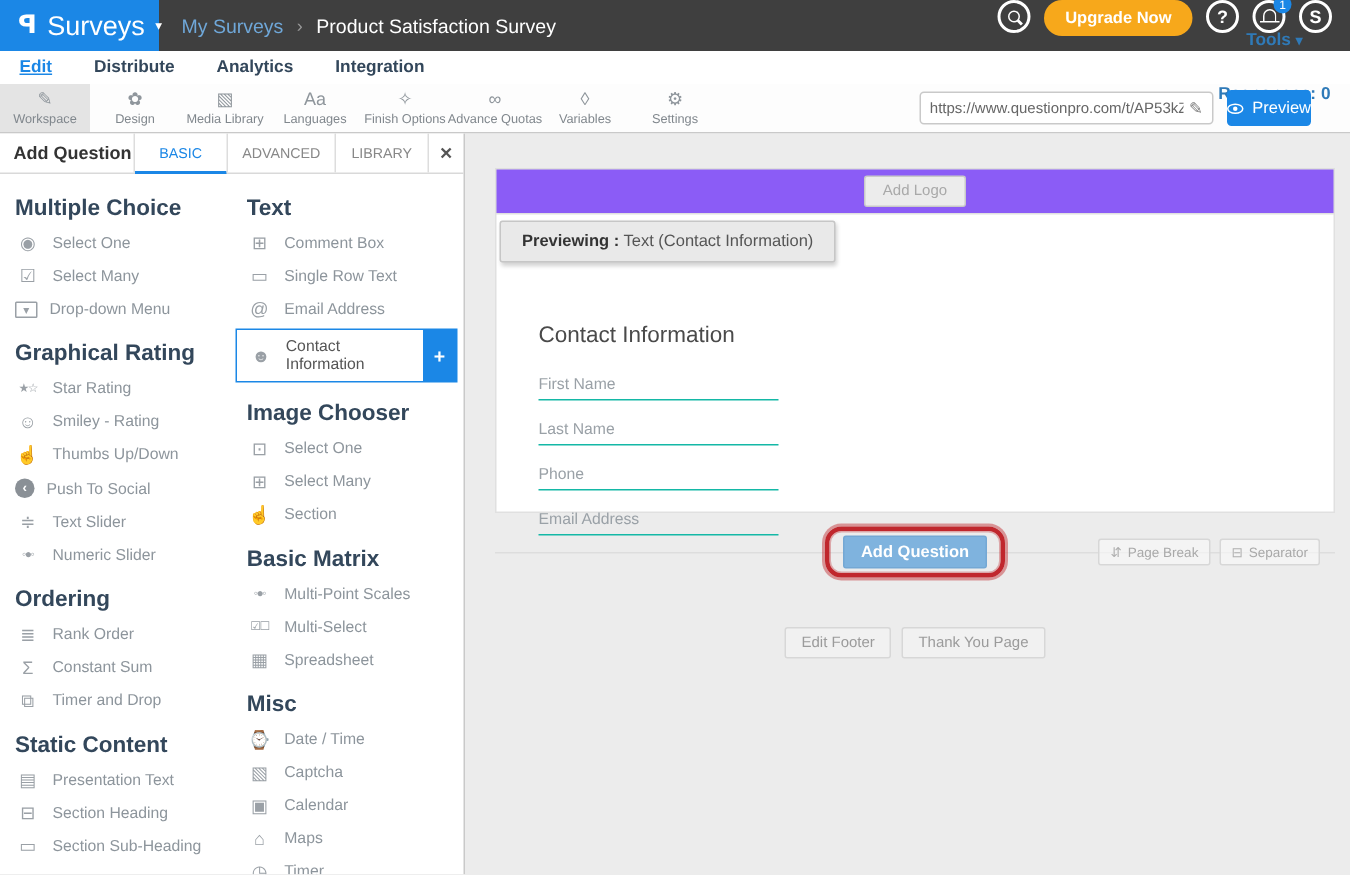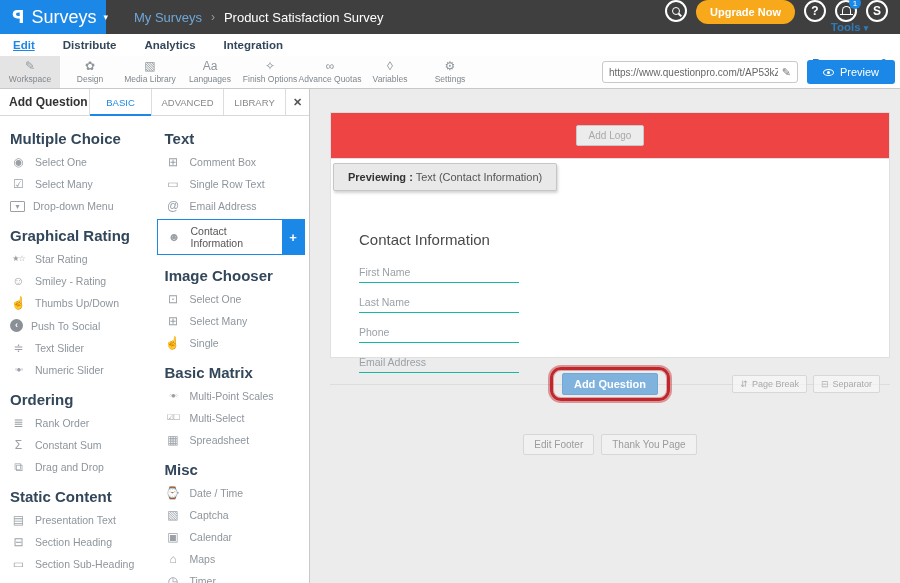--- a/index.html
+++ b/index.html
@@ -5,21 +5,21 @@
   * { margin:0; padding:0; box-sizing:border-box; }
   body { font-family:"Liberation Sans", sans-serif; background:#ececec; }
   .page { width:900px; height:583px; position:relative; overflow:hidden; background:#ececec; }
 
   
   .topbar { height:34px; background:#3f3f3f; display:flex; align-items:stretch; }
   .logo-area { width:106px; background:#1b87e6; color:#fff; display:flex; align-items:center; gap:7px; padding-left:12px; cursor:pointer; }
   .logo-p { font-weight:bold; font-size:17px; font-family:"DejaVu Sans", sans-serif; transform:scaleX(-1); display:inline-block; }
   .logo-menu { font-size:18px; }
   .caret { font-size:9px; }
-  .breadcrumb { display:flex; align-items:center; gap:9px; padding-left:28px; }
+  .breadcrumb { display:flex; align-items:center; gap:9px; padding-left:15px; }
   .crumb-parent { color:#6fa7d8; font-size:13px; cursor:pointer; }
   .crumb-sep { color:#9a9a9a; font-size:12px; }
   .crumb-current { color:#fff; font-size:13px; }
   .topbar-right { margin-left:auto; display:flex; align-items:flex-start; gap:9px; padding-right:12px; }
   .circle-btn { width:22px; height:22px; border:2px solid #fff; border-radius:50%; color:#fff; display:flex; align-items:center; justify-content:center; font-size:12px; font-weight:bold; cursor:pointer; position:relative; }
   .search-glyph { position:relative; width:9px; height:9px; }
   .search-glyph::before { content:""; position:absolute; top:0; left:0; width:6px; height:6px; border:1.6px solid #fff; border-radius:50%; }
   .search-glyph::after { content:""; position:absolute; width:4px; height:1.6px; background:#fff; top:7px; left:6px; transform:rotate(45deg); }
   .upgrade-btn { background:#f7a81b; color:#fff; font-size:11px; font-weight:bold; border:none; padding:6px 14px; border-radius:13px; cursor:pointer; }
   .badge { position:absolute; top:-5px; right:-6px; background:#1b87e6; color:#fff; font-size:8px; width:12px; height:12px; border-radius:50%; display:flex; align-items:center; justify-content:center; font-weight:normal; }
@@ -38,21 +38,21 @@
   
   .ribbon { height:33px; background:#fdfdfd; border-bottom:1px solid #c9c9c9; display:flex; align-items:stretch; }
   .ribbon-items { display:flex; }
   .ribbon-item { width:60px; display:flex; flex-direction:column; align-items:center; justify-content:center; gap:1px; cursor:pointer; }
   .ribbon-item.selected { background:#e4e4e4; }
   .ribbon-icon { font-size:12px; color:#8f969c; line-height:12px; height:13px; }
   .ribbon-label { font-size:8.5px; color:#80878d; white-space:nowrap; }
   .url-box { margin-left:auto; align-self:center; width:196px; height:22px; background:#fff; border:1px solid #c9c9c9; border-radius:3px; display:flex; align-items:center; padding:0 6px; gap:4px; }
   .url-text { font-size:10px; color:#666; white-space:nowrap; overflow:hidden; flex:1; }
   .url-edit { font-size:11px; color:#777; cursor:pointer; }
-  .preview-btn { align-self:center; margin:0 5px 0 9px; background:#1b87e6; color:#fff; border:none; border-radius:3px; height:24px; padding:0 16px; font-size:11px; display:flex; align-items:center; gap:6px; cursor:pointer; }
+  .preview-btn { align-self:center; margin:0 26px 0 9px; background:#1b87e6; color:#fff; border:none; border-radius:3px; height:24px; padding:0 0; font-size:11px; display:flex; align-items:center; gap:6px; cursor:pointer; }
   .eye-glyph { width:11px; height:7px; border:1.4px solid #fff; border-radius:50%; position:relative; display:inline-block; }
   .eye-glyph::after { content:""; position:absolute; width:3px; height:3px; background:#fff; border-radius:50%; top:1px; left:3px; }
 
   
   .main { display:flex; height:494px; }
 
   
   .sidebar { width:310px; background:#fff; border-right:1px solid #c9c9c9; display:flex; flex-direction:column; }
   .sidebar-header { height:27px; display:flex; align-items:stretch; border-bottom:1px solid #d9d9d9; }
   .sidebar-title { font-size:12px; font-weight:bold; color:#333; display:flex; align-items:center; padding-left:9px; flex:1; }
@@ -69,21 +69,21 @@
   .q-icon.boxed { border:1px solid #9aa0a6; font-size:8px; line-height:9px; height:11px; width:15px; min-width:15px; border-radius:1px; }
   .q-icon.circled { background:#8a9096; color:#fff; border-radius:50%; width:13px; min-width:13px; height:13px; font-size:9px; line-height:13px; font-weight:bold; }
   .q-icon.tiny { font-size:8px; letter-spacing:-1px; }
   .sb-item.selected { border:1px solid #1b87e6; margin:2px 4px 2px 2px; padding:0 0 0 8px; color:#555; position:relative; background:#fff; }
   .sb-item.selected .sel-label { padding:5px 0; flex:1; }
   .plus-btn { width:22px; align-self:stretch; background:#1b87e6; color:#fff; display:flex; align-items:center; justify-content:center; font-size:13px; font-weight:bold; cursor:pointer; }
 
   
   .canvas { flex:1; position:relative; background:#ececec; }
   .canvas-wrap { margin:23px 10px 0 20px; }
-  .logo-band { height:46px; background:#ef4444; border:1px solid #dedede; border-bottom:none; display:flex; align-items:center; justify-content:center; }
+  .logo-band { height:30px; background:#8b5cf6; border:1px solid #dedede; border-bottom:none; display:flex; align-items:center; justify-content:center; }
   .add-logo-btn { background:#ececec; border:1px solid #c9c9c9; color:#a9a9a9; font-size:10px; padding:4px 12px; border-radius:2px; cursor:pointer; }
   .survey-panel { background:#fff; border:1px solid #e0e0e0; height:200px; position:relative; }
   .preview-tab { position:absolute; top:4px; left:2px; background:#e9e9e9; border:1px solid #c6c6c6; border-radius:2px; padding:7px 14px; font-size:11px; color:#555; box-shadow:1px 2px 3px rgba(0,0,0,0.18); }
   .preview-tab b { color:#333; }
   .form-area { padding:72px 0 0 28px; }
   .form-title { font-size:15px; color:#4a4a4a; margin-bottom:12px; }
   .form-field { width:160px; border-bottom:1px solid #14b8a6; font-size:10.5px; color:#9aa1a7; padding:6px 0 4px; margin-bottom:7px; }
   .add-row { position:relative; height:52px; display:flex; align-items:center; justify-content:center; }
   .add-row::before { content:""; position:absolute; left:0; right:0; top:50%; height:1px; background:#ddd; }
   .red-ring { position:relative; border:3px solid #c0272d; border-radius:11px; padding:3px 9px; box-shadow:0 0 0 2px rgba(192,39,45,0.45), inset 0 0 0 1px rgba(192,39,45,0.35); background:transparent; }
@@ -241,21 +241,21 @@
               <div class="sb-item">
                 <span class="q-icon">≣</span>
                 <span>Rank Order</span>
               </div>
               <div class="sb-item">
                 <span class="q-icon">Σ</span>
                 <span>Constant Sum</span>
               </div>
               <div class="sb-item">
                 <span class="q-icon">⧉</span>
-                <span>Drag and Drop</span>
+                <span>Timer and Drop</span>
               </div>
             </div>
             <div class="sb-section">
               <div class="sb-section-title">Static Content</div>
               <div class="sb-item">
                 <span class="q-icon">▤</span>
                 <span>Presentation Text</span>
               </div>
               <div class="sb-item">
                 <span class="q-icon">⊟</span>
@@ -293,21 +293,21 @@
               <div class="sb-item">
                 <span class="q-icon">⊡</span>
                 <span>Select One</span>
               </div>
               <div class="sb-item">
                 <span class="q-icon">⊞</span>
                 <span>Select Many</span>
               </div>
               <div class="sb-item">
                 <span class="q-icon">☝</span>
-                <span>Single</span>
+                <span>Section</span>
               </div>
             </div>
             <div class="sb-section">
               <div class="sb-section-title">Basic Matrix</div>
               <div class="sb-item">
                 <span class="q-icon tiny">◦●◦</span>
                 <span>Multi-Point Scales</span>
               </div>
               <div class="sb-item">
                 <span class="q-icon tiny">☑☐</span>

